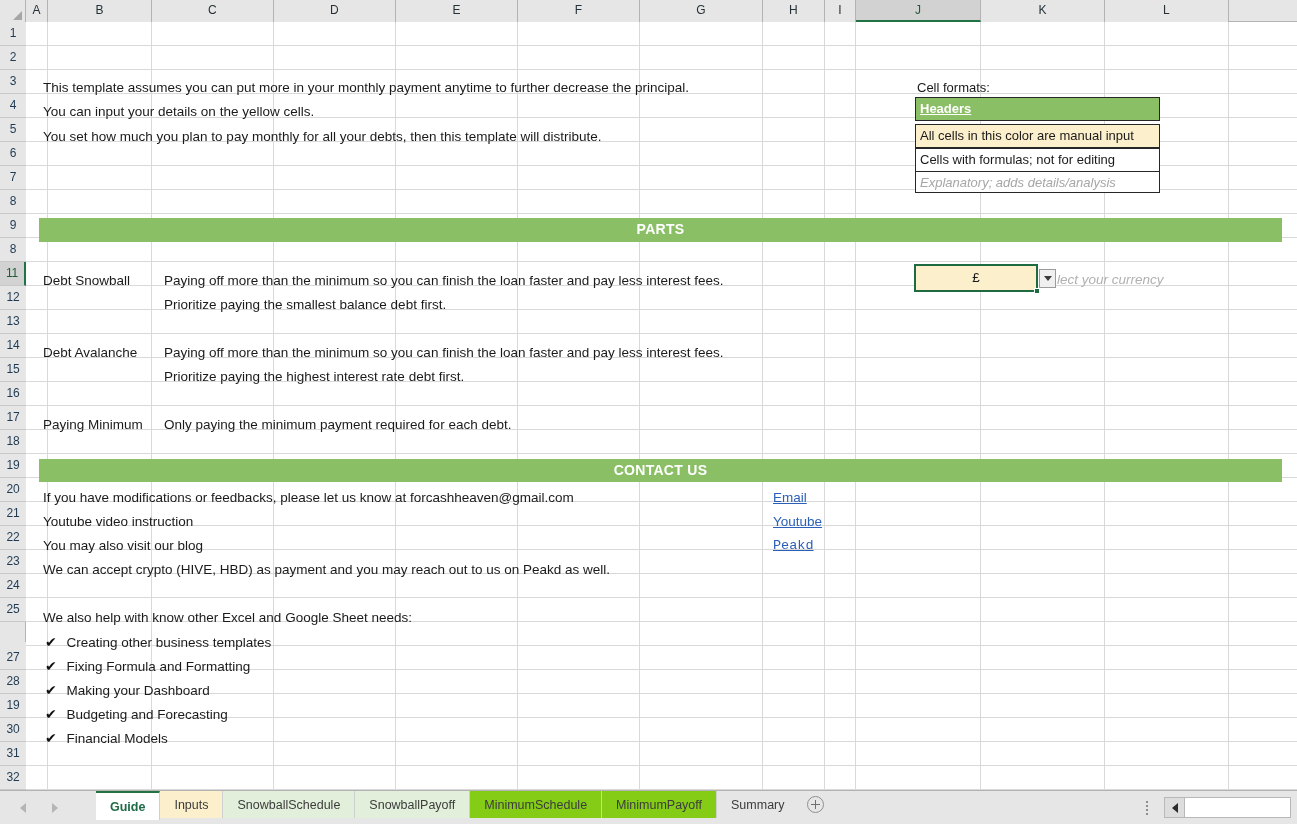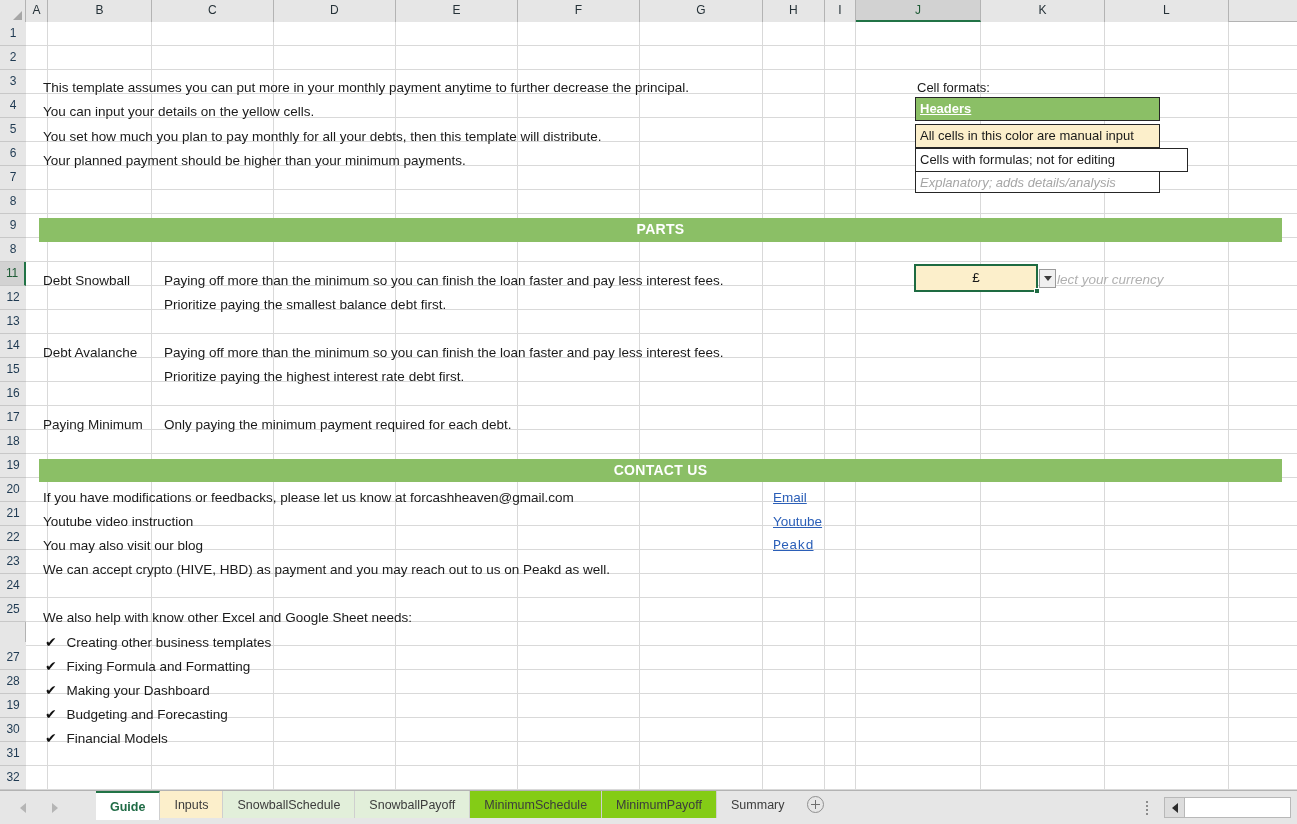--- a/index.html
+++ b/index.html
@@ -466,26 +466,25 @@
       <div class="row-head" style="top: 720px; height: 24px; line-height: 23px;">31</div>
       <div class="row-head" style="top: 744px; height: 24px; line-height: 23px;">32</div>
     </div>
 
   <div class="layer">
 
 
     <div class="cell" style="left:43px; top:81px;">This template assumes you can put more in your monthly payment anytime to further decrease the principal.</div>
     <div class="cell" style="left:43px; top:105px;">You can input your details on the yellow cells.</div>
     <div class="cell" style="left:43px; top:130px;">You set how much you plan to pay monthly for all your debts, then this template will distribute.</div>
-    <div class="cell" style="left:43px; top:154px;">Your planned payment should be higher than your minimum payments.</div>
 
     <div class="cell legend-title" style="left:917px; top:81px;">Cell formats:</div>
     <div class="legend-box hdr" style="left:915px; top:97px; width:245px; height:24px;">Headers</div>
     <div class="legend-box inp" style="left:915px; top:124px; width:245px; height:24px;">All cells in this color are manual input</div>
-    <div class="legend-box frm" style="left:915px; top:148px; width:273px; height:24px;">Cells with formulas; not for editing</div>
+    <div class="legend-box frm" style="left:915px; top:148px; width:245px; height:24px;">Cells with formulas; not for editing</div>
     <div class="legend-box exp" style="left:915px; top:171px; width:245px; height:22px;">Explanatory; adds details/analysis</div>
 
     <div class="band" style="left:39px; top:218px; width:1243px; height:24px;">
       <span>PARTS</span>
     </div>
 
     <div class="cell" style="left:43px; top:274px;">Debt Snowball</div>
     <div class="cell" style="left:164px; top:274px;">Paying off more than the minimum so you can finish the loan faster and pay less interest fees.</div>
     <div class="cell" style="left:164px; top:298px;">Prioritize paying the smallest balance debt first.</div>
 

